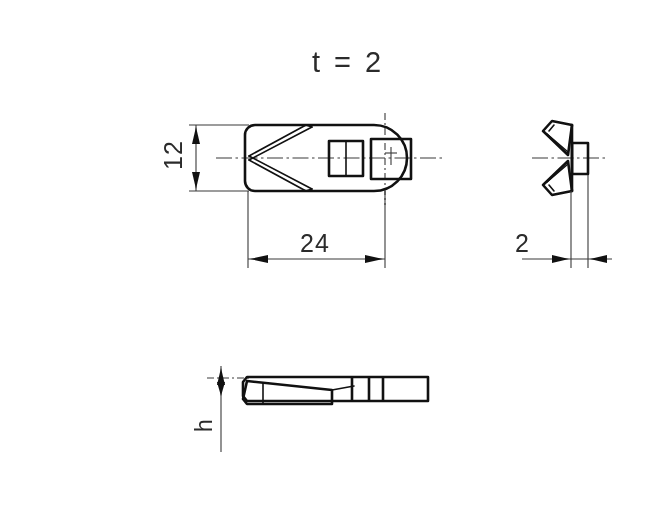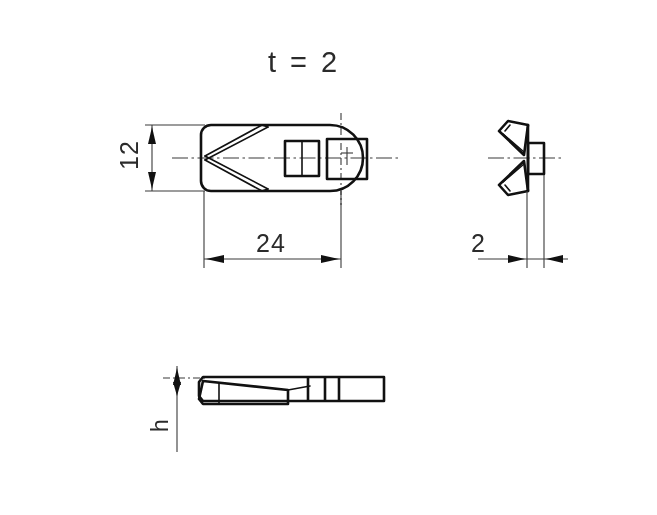--- a/index.html
+++ b/index.html
@@ -3,21 +3,21 @@
 <meta charset="utf-8">
 <style>
   html,body{margin:0;padding:0;background:#ffffff;}
   body{
     width:657px;height:515px;
     font-family:"Liberation Sans", sans-serif;
     color:#1a1a1a;
     overflow:hidden;
     position:relative;
   }
-  #drawing-root{position:absolute;inset:0;}
+  #drawing-root{position:absolute;inset:0;padding-left:44px;}
   svg#cad{display:block;width:657px;height:515px;}
 
   .obj        { fill:none; stroke:#111111; stroke-width:2.6; stroke-linecap:round; stroke-linejoin:round; }
   .obj-thin   { fill:none; stroke:#111111; stroke-width:1.6; stroke-linecap:round; stroke-linejoin:round; }
   .ext        { fill:none; stroke:#3a3a3a; stroke-width:1.1; }
   .dimline    { fill:none; stroke:#3a3a3a; stroke-width:1.1; }
   .center     { fill:none; stroke:#3a3a3a; stroke-width:1.1;
                 stroke-dasharray:16 3.5 2.5 3.5; }
   .centershort{ fill:none; stroke:#3a3a3a; stroke-width:1.1;
                 stroke-dasharray:7 3 2 3; }

